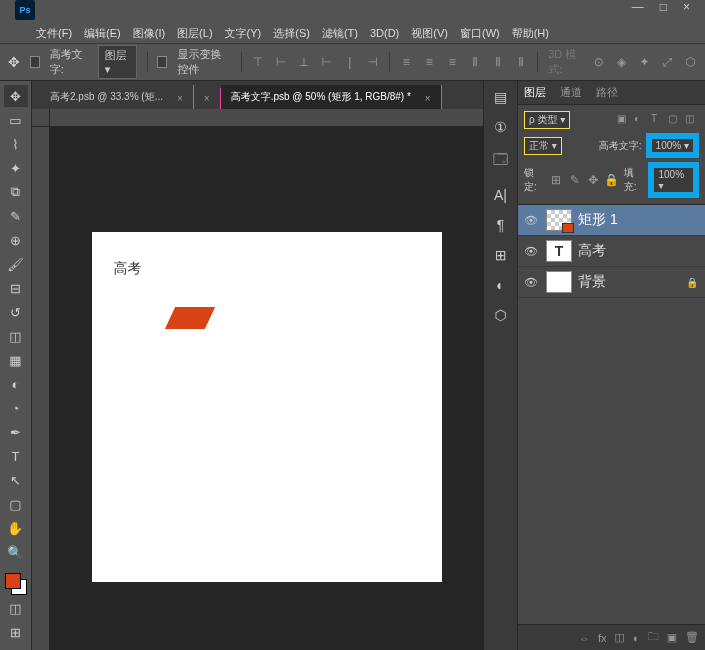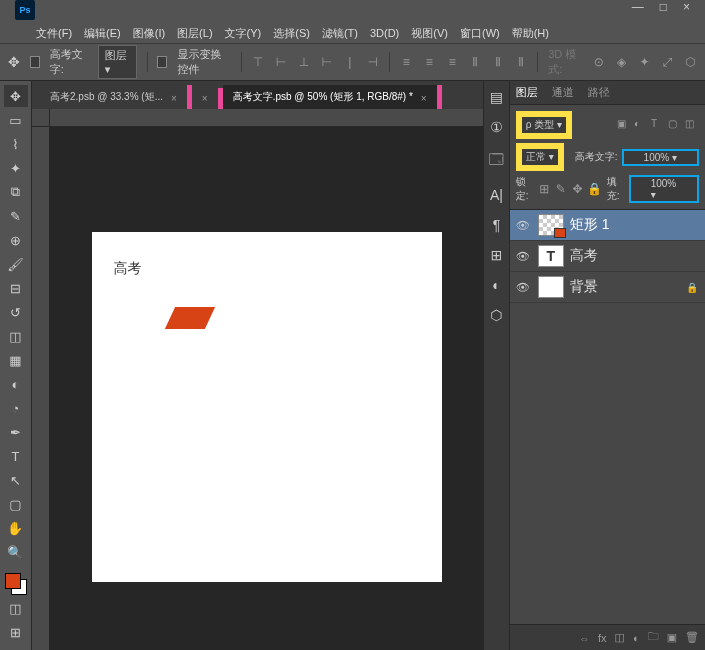--- a/index.html
+++ b/index.html
@@ -20,21 +20,21 @@
 .main-area { flex: 1; display: flex; background: #535353; overflow: hidden; }
 .toolbox { width: 32px; background: #535353; border-right: 1px solid #282828; display: flex; flex-direction: column; align-items: center; padding-top: 4px; gap: 2px; }
 .tool { width: 24px; height: 22px; display: flex; align-items: center; justify-content: center; color: #ccc; font-size: 13px; cursor: pointer; }
 .tool.active { background: #3a3a3a; }
 .color-swatch { width: 22px; height: 22px; margin-top: 8px; position: relative; }
 .fg-color { position: absolute; width: 16px; height: 16px; background: #d84315; border: 1px solid #000; top: 0; left: 0; }
 .bg-color { position: absolute; width: 16px; height: 16px; background: #fff; border: 1px solid #000; bottom: 0; right: 0; }
 .ruler-v { width: 18px; background: #4a4a4a; border-right: 1px solid #282828; }
 .doc-area { flex: 1; display: flex; flex-direction: column; background: #262626; }
 .tabs { height: 28px; background: #3a3a3a; display: flex; align-items: flex-end; padding-left: 8px; }
-.tab { padding: 5px 10px; color: #ccc; font-size: 10px; background: #3a3a3a; border-right: 5px solid #ec4899; display: flex; align-items: flex-end; gap: 8px; cursor: pointer; }
+.tab { padding: 5px 10px; color: #ccc; font-size: 10px; background: #3a3a3a; border-right: 1px solid #ec4899; display: flex; align-items: flex-end; gap: 14px; cursor: pointer; }
 .tab.active { background: #262626; color: #fff; margin-top: 8px; }
 .tab-close { color: #999; font-size: 10px; }
 .ruler-h { height: 18px; background: #4a4a4a; border-bottom: 1px solid #282828; }
 .canvas-wrap { flex: 1; display: flex; background: #262626; overflow: hidden; }
 .ruler-h-wrap { display: flex; }
 .ruler-corner { width: 18px; height: 18px; background: #4a4a4a; border-right: 1px solid #282828; border-bottom: 1px solid #282828; }
 .canvas-scroll { flex: 1; display: flex; flex-direction: column; }
 .canvas-inner { flex: 1; display: flex; align-items: flex-start; justify-content: center; padding-top: 105px; position: relative; }
 .canvas { width: 350px; height: 350px; background: #fff; position: relative; }
 .canvas-text { position: absolute; top: 28px; left: 22px; color: #333; font-size: 14px; font-family: "KaiTi", serif; }
@@ -43,25 +43,25 @@
 .status-bar span { color: #ccc; font-size: 10px; }
 .right-panels { width: 222px; background: #535353; border-left: 1px solid #282828; display: flex; }
 .icon-strip { width: 34px; background: #3a3a3a; border-right: 1px solid #282828; display: flex; flex-direction: column; align-items: center; padding-top: 8px; gap: 14px; }
 .strip-icon { color: #ccc; font-size: 14px; cursor: pointer; }
 .panels-col { flex: 1; display: flex; flex-direction: column; }
 .panel-tabs { height: 24px; background: #3a3a3a; display: flex; align-items: center; padding-left: 6px; gap: 14px; border-bottom: 1px solid #282828; }
 .panel-tab { color: #999; font-size: 11px; cursor: pointer; }
 .panel-tab.active { color: #fff; }
 .panel-opts { padding: 6px; background: #474747; border-bottom: 1px solid #282828; display: flex; flex-direction: column; gap: 4px; }
 .opts-row { display: flex; align-items: center; gap: 4px; }
-.small-select { background: #3a3a3a; border: 6px solid #fde047; color: #ccc; font-size: 10px; padding: 1px 4px; }
+.small-select { background: #3a3a3a; border: 1px solid #fde047; color: #ccc; font-size: 10px; padding: 1px 4px; }
 .small-icons { display: flex; gap: 3px; margin-left: auto; }
 .small-icons span { width: 14px; height: 14px; color: #999; font-size: 10px; }
 .opt-label { color: #ccc; font-size: 10px; }
-.opt-val { background: #3a3a3a; color: #ccc; font-size: 10px; padding: 1px 20px; border: 2px solid #0ea5e9; }
+.opt-val { background: #3a3a3a; color: #ccc; font-size: 10px; padding: 1px 4px; border: 6px solid #0ea5e9; }
 .layers-list { flex: 1; background: #474747; overflow: auto; }
 .layer-row { display: flex; align-items: center; padding: 4px 6px; gap: 6px; border-bottom: 1px solid #3a3a3a; }
 .layer-row.selected { background: #5a7aa0; }
 .eye { color: #ccc; font-size: 11px; width: 16px; cursor: pointer; }
 .layer-thumb { width: 26px; height: 22px; background: #fff; border: 1px solid #888; position: relative; }
 .thumb-checker { background: repeating-conic-gradient(#ccc 0 25%, #fff 0 50%) 0 0/8px 8px; width: 100%; height: 100%; }
 .thumb-sub { position: absolute; bottom: -3px; right: -3px; width: 12px; height: 10px; background: #d84315; border: 1px solid #333; }
 .thumb-text { display: flex; align-items: center; justify-content: center; color: #333; width: 26px; height: 22px; border: 1px solid #888; background: #fff; font-size: 14px; font-weight: bold; }
 .layer-name { color: #ddd; font-size: 14px; flex: 1; }
 .layer-row.selected .layer-name { color: #fff; }

